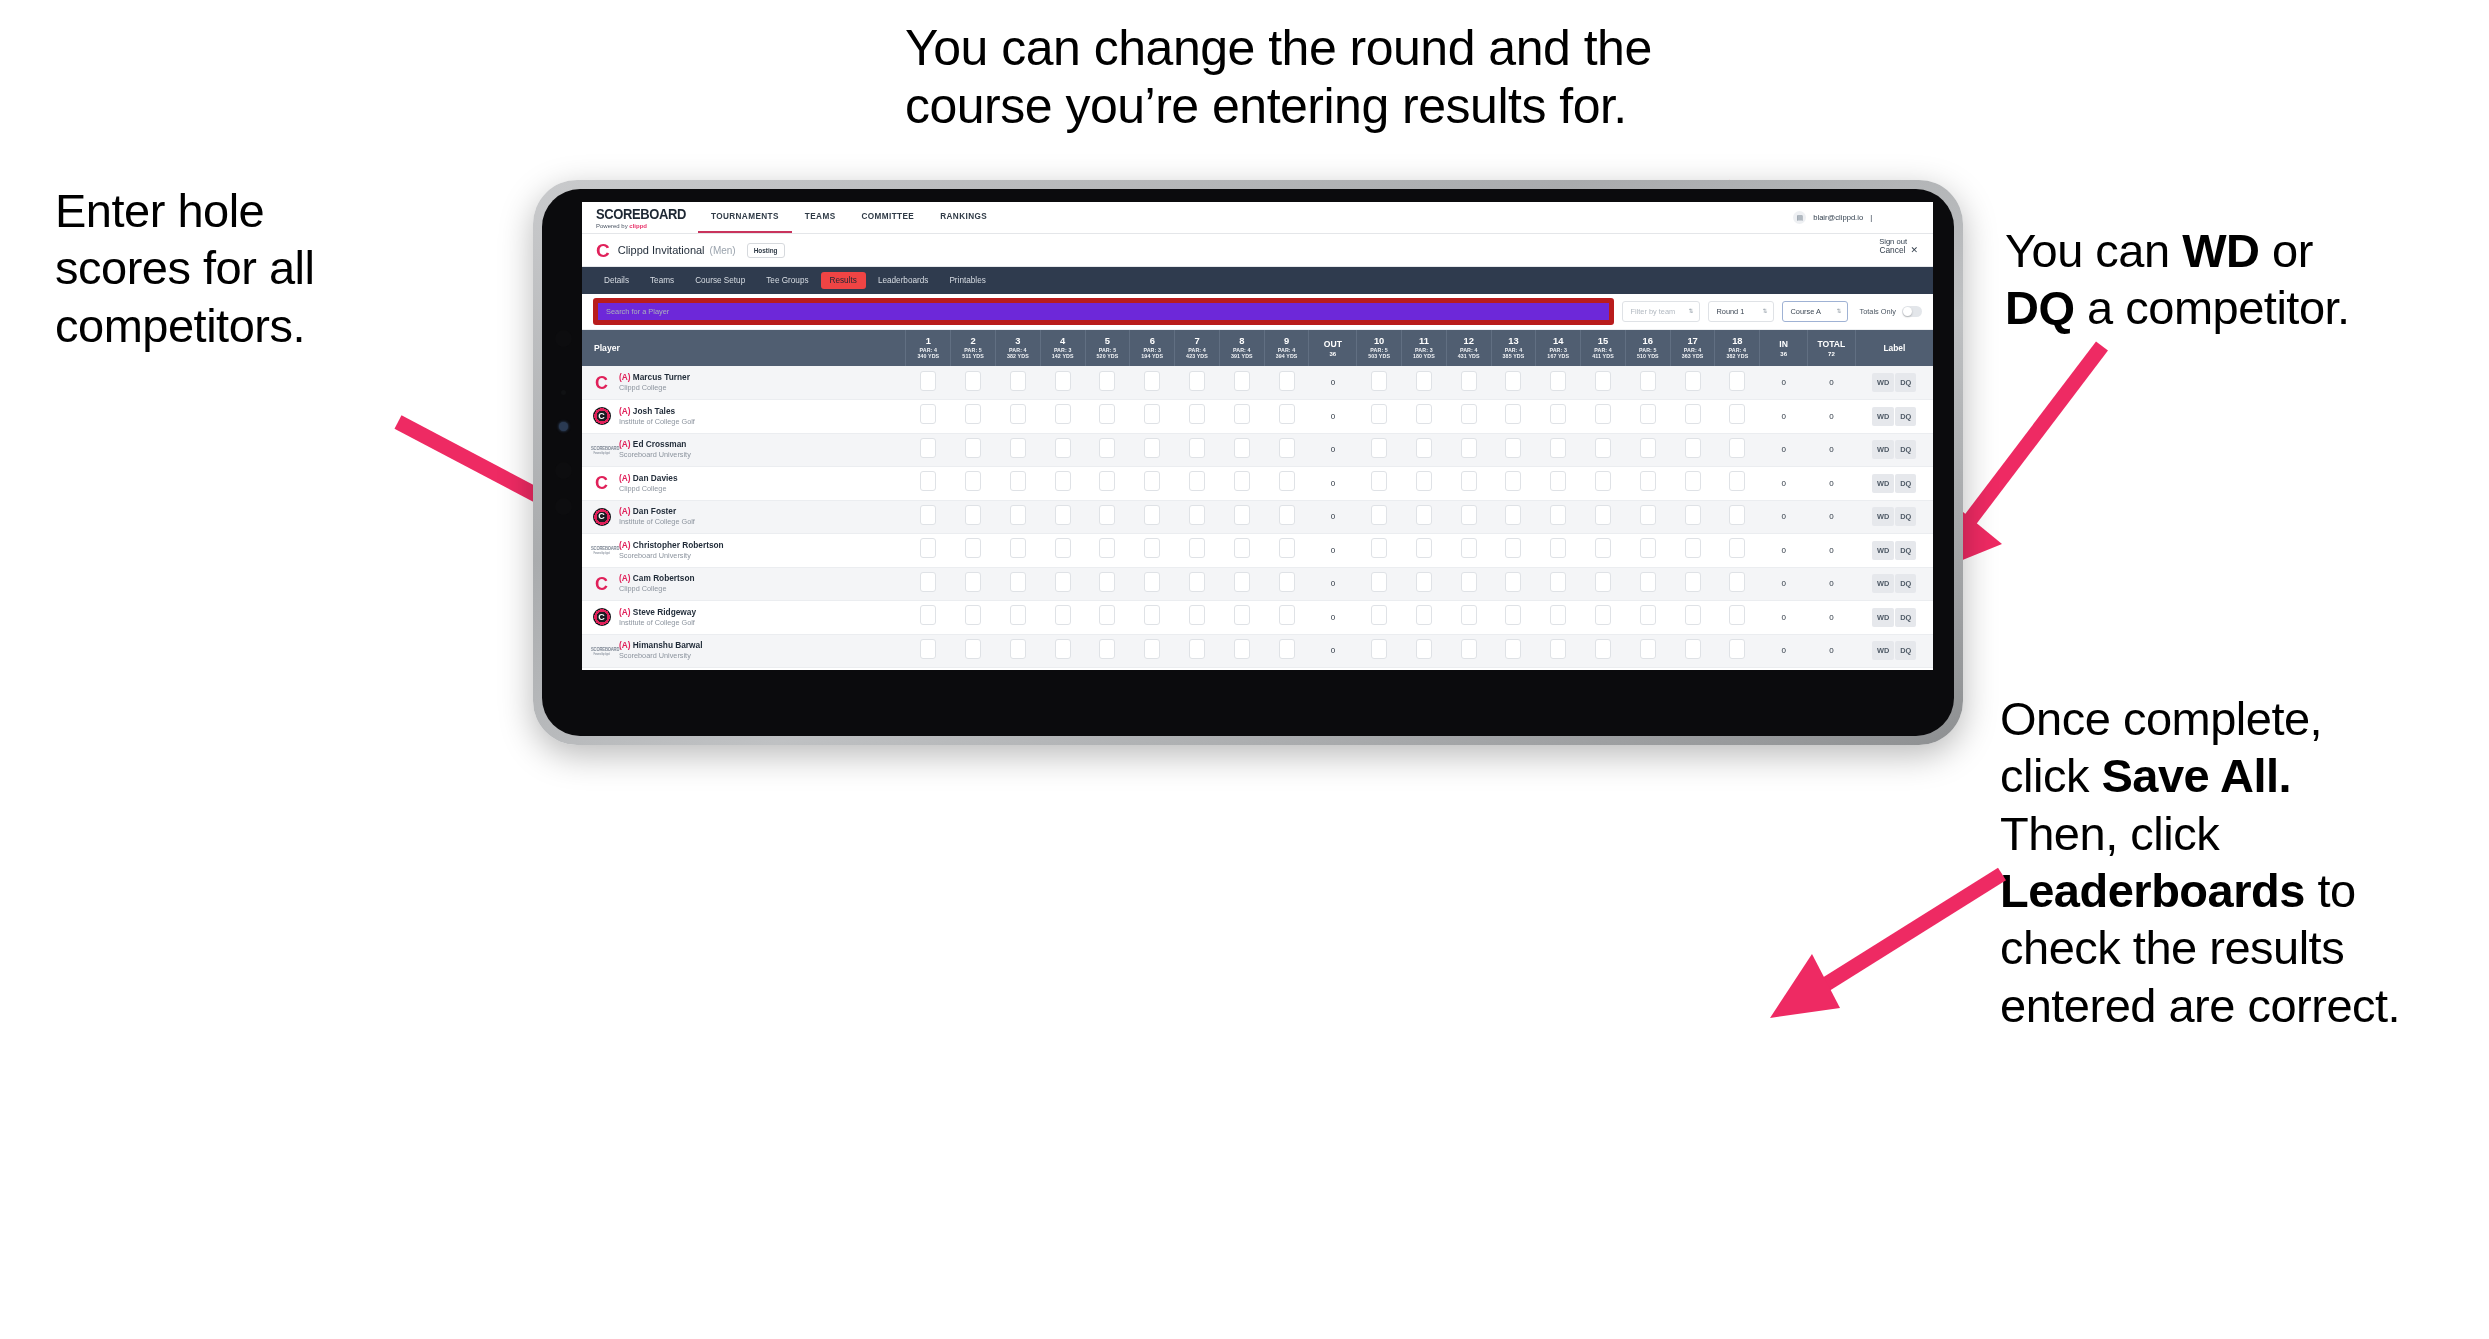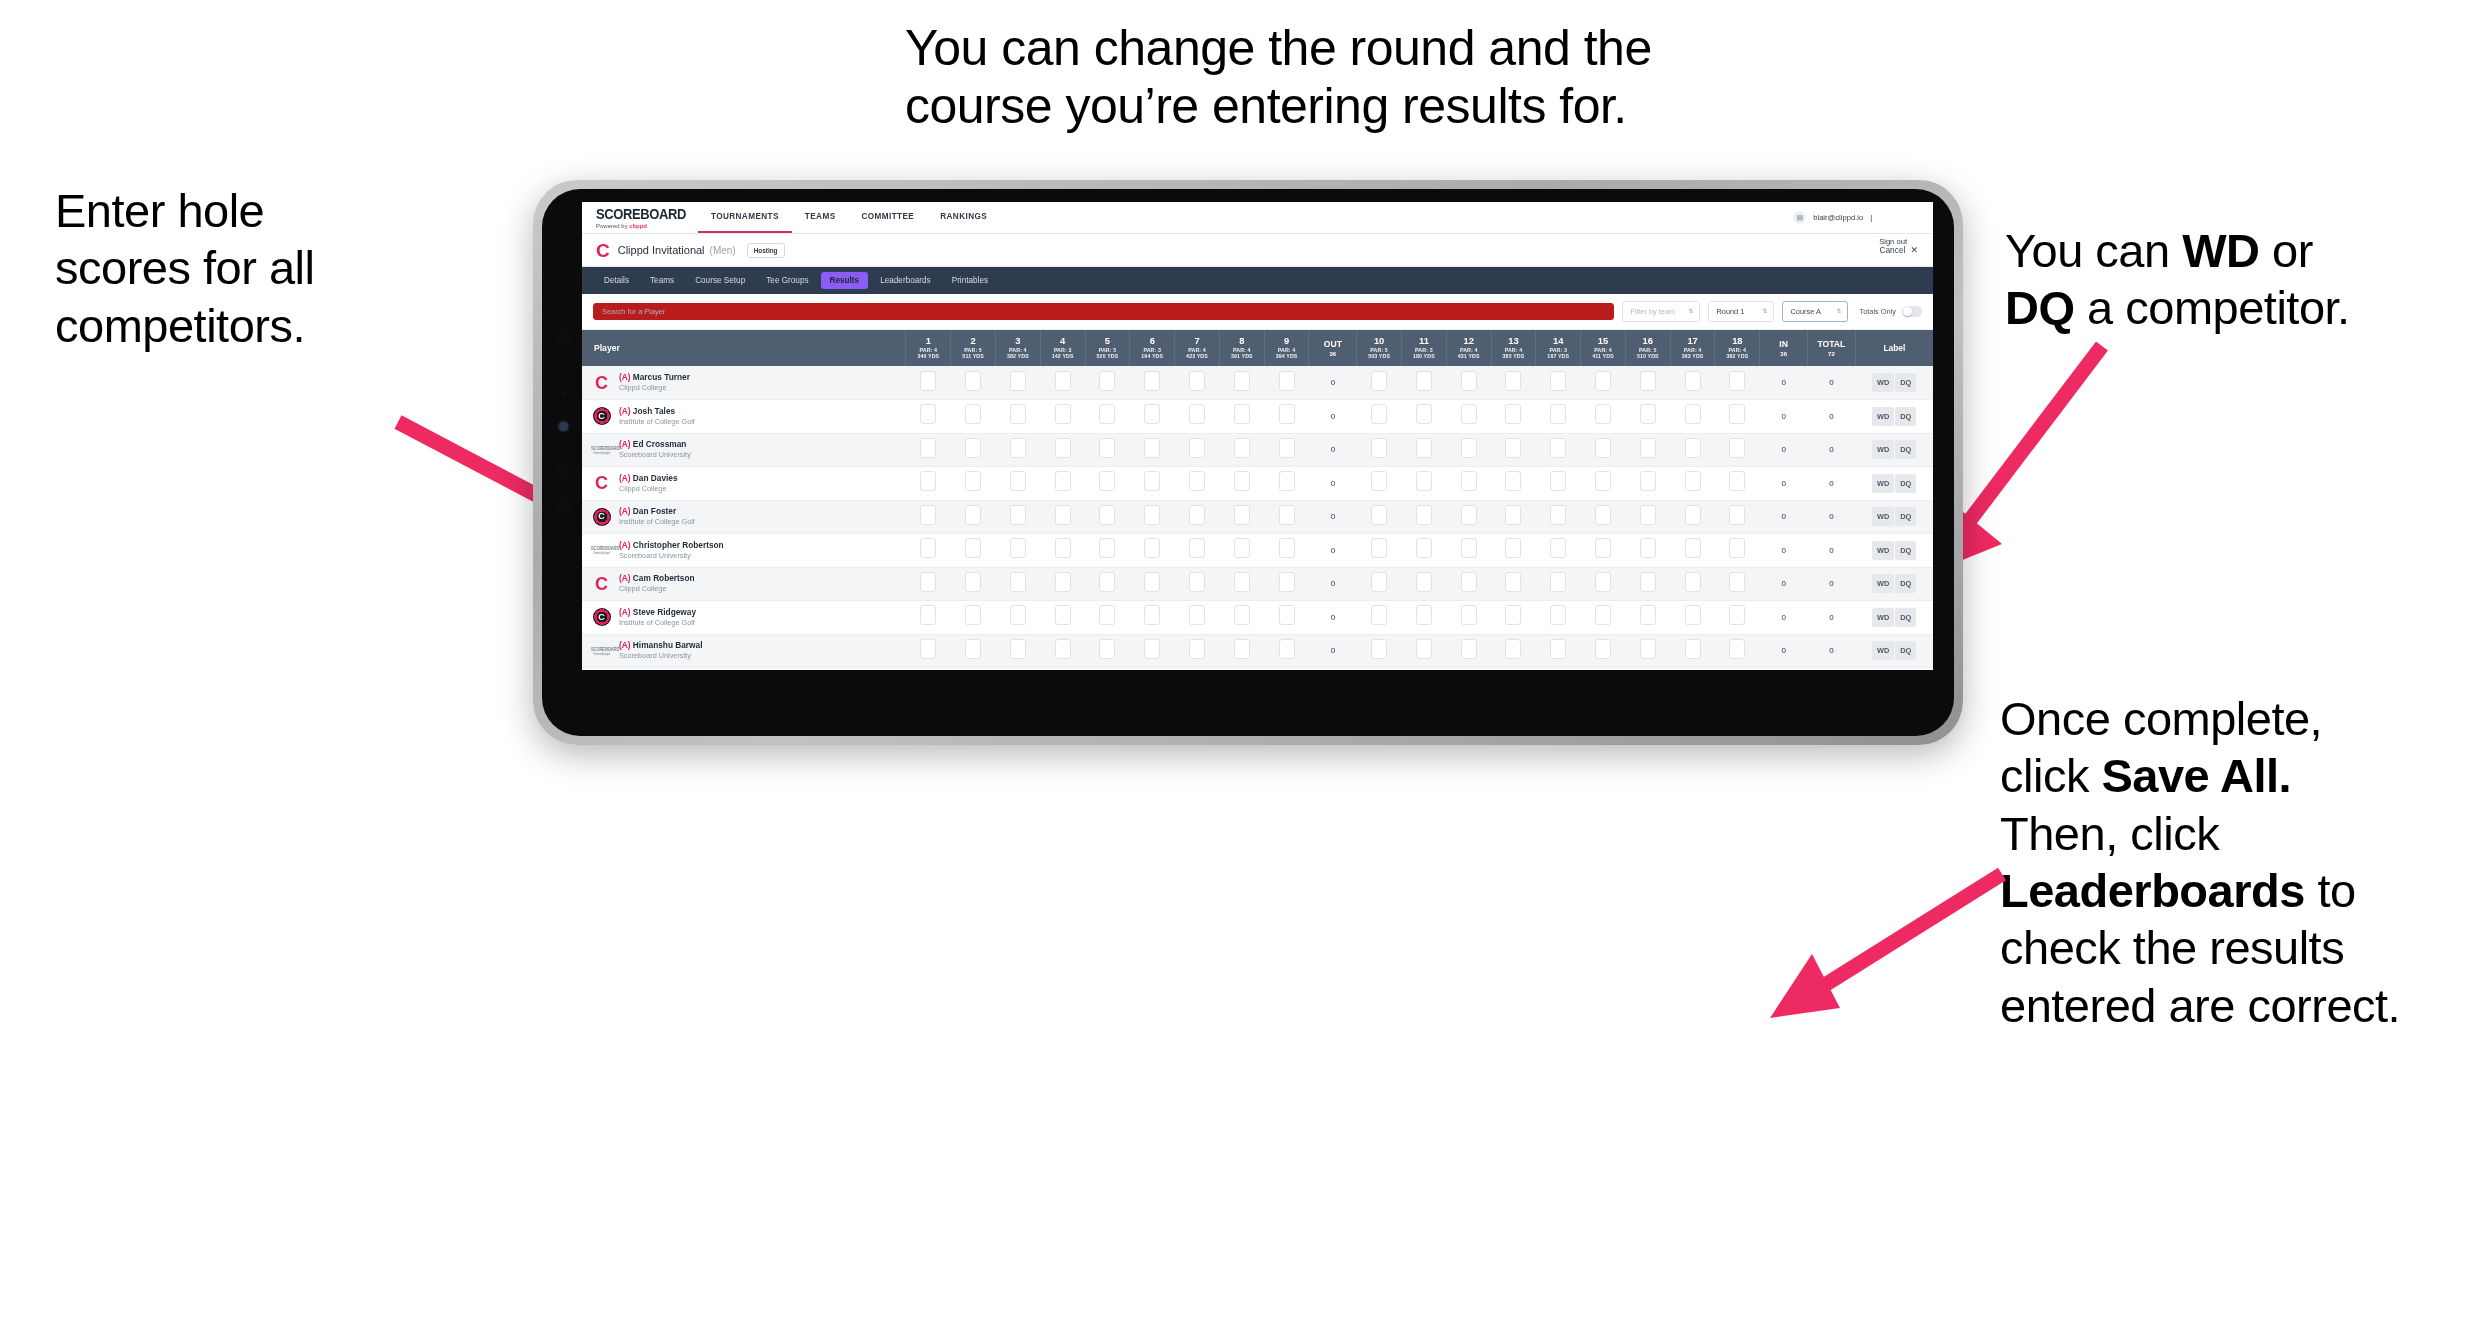--- a/index.html
+++ b/index.html
@@ -111,29 +111,29 @@
   .cancel-top { margin-left: auto; font-size: 8.4px; color: #36414e; cursor: pointer; }
   .cancel-top .x { margin-left: 5px; font-size: 9px; }
 
   .subnav {
     height: 27px; background: #2f3b4e; display: flex; align-items: center;
     padding: 0 13px; gap: 3px;
   }
   .subnav-item {
     font-size: 8.2px; color: #d7dce3; padding: 4px 9px; border-radius: 3px; cursor: pointer;
   }
-  .subnav-item.active { background: #8b5cf6; color: #1d2733; font-weight: bold; text-align: center; }
+  .subnav-item.active { background: #ef4444; color: #1d2733; font-weight: normal; text-align: center; }
 
   .filterbar {
     height: 36px; background: #fff; display: flex; align-items: center;
     padding: 0 11px; gap: 8px; border-bottom: 1px solid #eceef0;
   }
   .search-input {
-    flex: 1; height: 17px; border: 1px solid #b91c1c; border-radius: 3px;
-    background: #b91c1c; font-size: 7.4px; color: #aab2bb; padding: 0 8px;
+    flex: 1; height: 27px; border: 5px solid #b91c1c; border-radius: 3px;
+    background: #6d28d9; font-size: 7.4px; color: #aab2bb; padding: 0 8px;
     display: flex; align-items: center; font-family: "Liberation Sans", sans-serif;
   }
   .selbox {
     height: 21px; border: 1px solid #dfe2e6; border-radius: 3px; background: #fff;
     font-size: 7.4px; color: #545f6b; padding: 0 6px 0 7px;
     display: flex; align-items: center; gap: 9px; cursor: pointer;
   }
   .selbox.team { width: 78px; color:#b2b9c1; }
   .selbox.round { width: 66px; color:#3c4754; }
   .selbox.course { width: 66px; color:#3c4754; border-color:#9fb2d4; }

